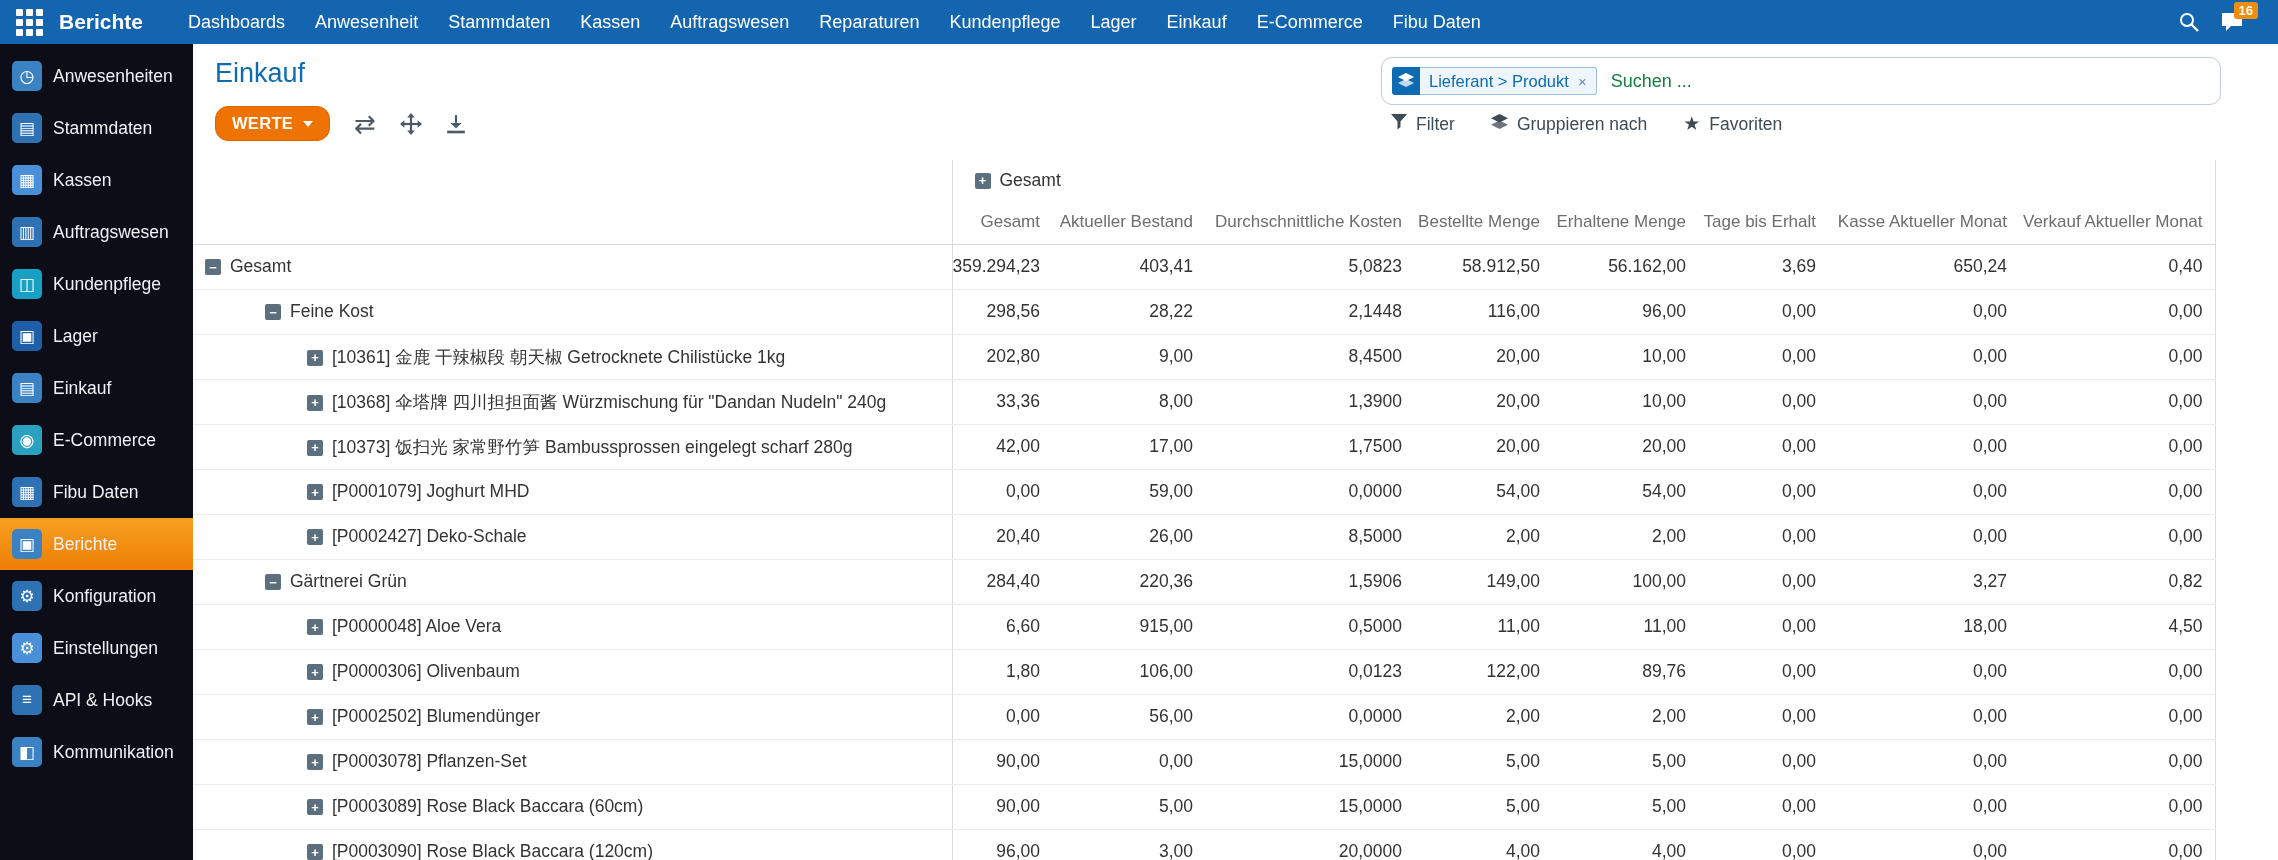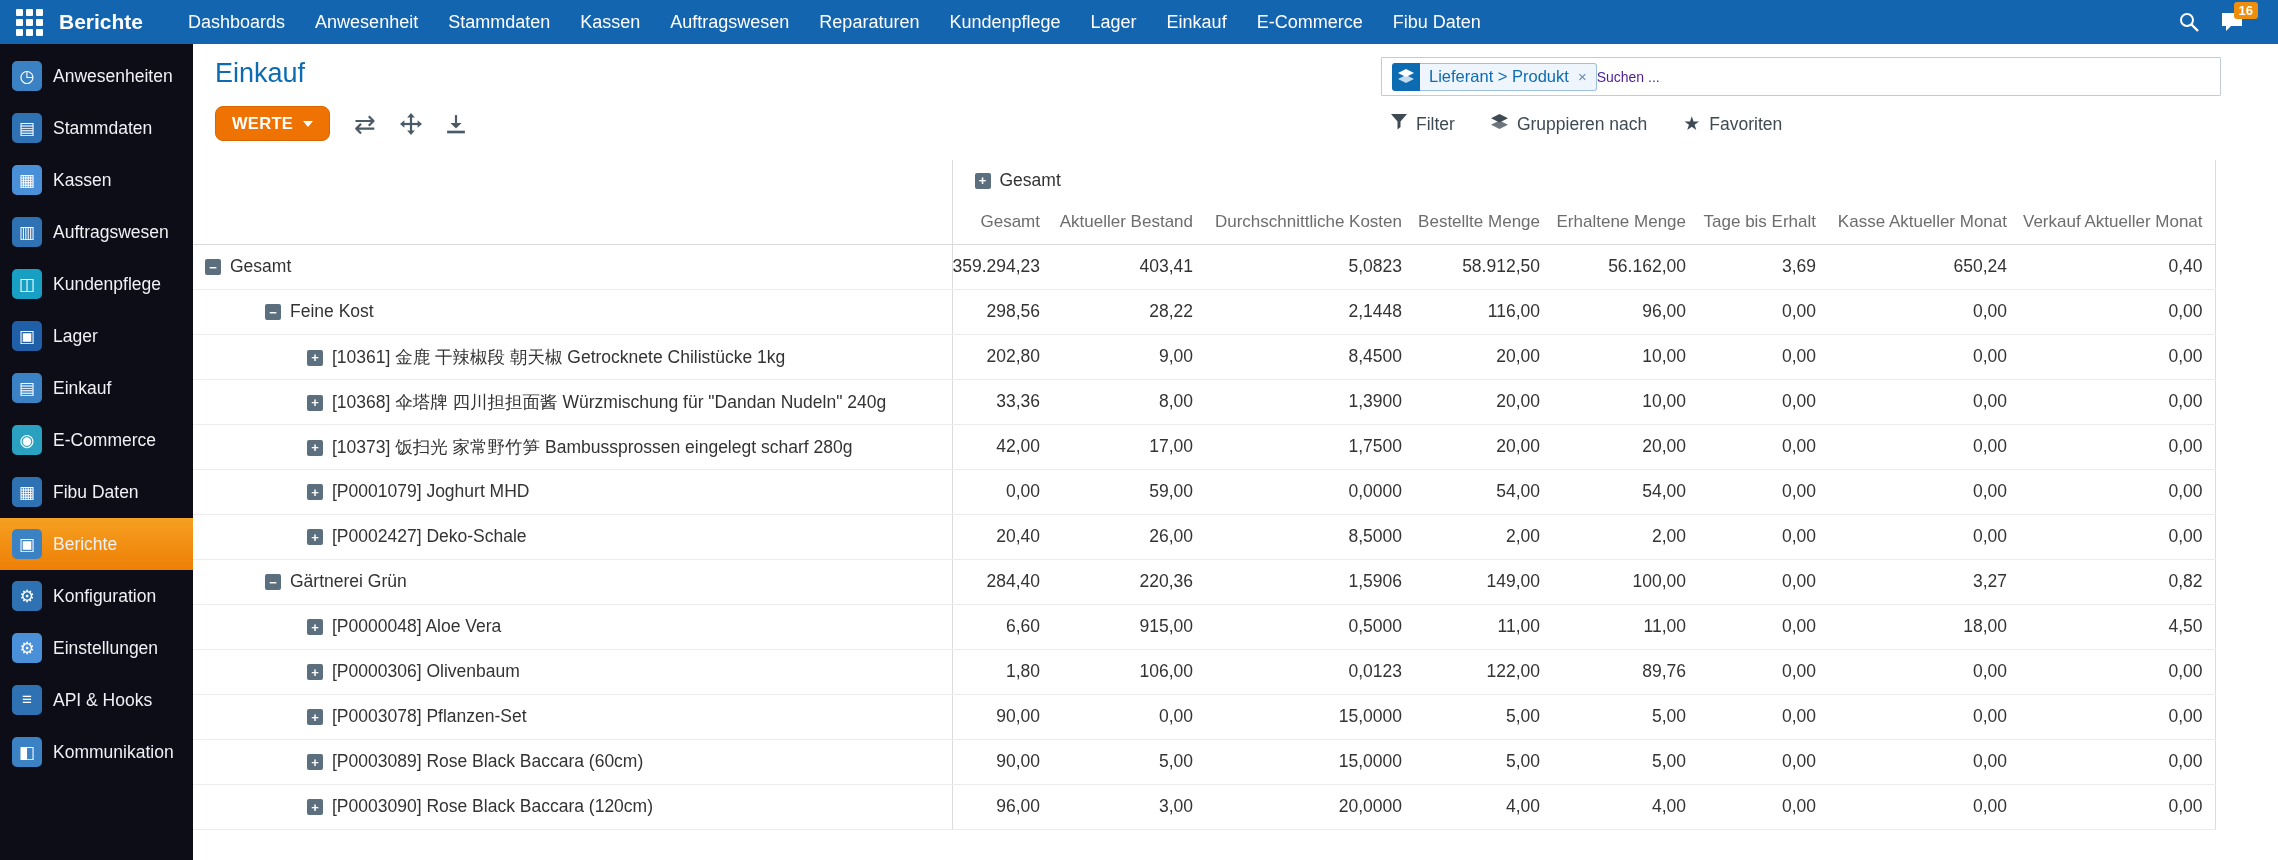--- a/index.html
+++ b/index.html
@@ -26,38 +26,38 @@
   .side-item.active{background:linear-gradient(180deg,#f6a021,#ee7f06)}
   .side-icon{width:30px;height:30px;border-radius:5px;color:#fff;display:flex;align-items:center;
     justify-content:center;font-size:17px;flex:0 0 30px}
   .side-label{color:#f0f0f5;font-size:17.5px;white-space:nowrap}
 
   
   .content{position:absolute;left:193px;top:44px;width:2085px;height:816px;background:#fff}
   .page-title{font-size:27px;font-weight:normal;color:#0d6cb1;margin:14px 0 0 22px}
   .cp-buttons{position:absolute;left:22px;top:62px;display:flex;align-items:center;gap:24px}
   .btn-measures{background:#ee7302;border:1px solid #d96502;color:#fff;font-weight:bold;
-    font-size:16.5px;height:35px;padding:0 16px;border-radius:8px;display:flex;align-items:center;
+    font-size:16.5px;height:35px;padding:0 16px;border-radius:13px;display:flex;align-items:center;
     gap:10px;cursor:pointer;font-family:inherit;letter-spacing:.3px}
   .caret{width:0;height:0;border-left:5px solid transparent;border-right:5px solid transparent;
     border-top:6px solid #fff;display:inline-block}
   .tool-icon{cursor:pointer;display:flex;align-items:center;color:#4a5a66}
   .tool-icon .uni{font-size:26px;line-height:26px;color:#4a5a66}
 
   
-  .searchbar{position:absolute;left:1188px;top:13px;width:840px;height:39px;border:1px solid #c3ccd4;
-    border-radius:1px;display:flex;align-items:center;padding:0 10px;background:#fff}
+  .searchbar{position:absolute;left:1188px;top:13px;width:840px;height:48px;border:1px solid #c3ccd4;
+    border-radius:11px;display:flex;align-items:center;padding:0 10px;gap:14px;background:#fff}
   .facet{display:flex;align-items:stretch;height:28px}
   .facet-icon{width:28px;background:#0d6cb1;border-radius:3px 0 0 3px;display:flex;
     align-items:center;justify-content:center}
   .facet-body{display:flex;align-items:center;border:1px solid #9cc0e2;border-left:none;
     background:#eef5fc;border-radius:0 3px 3px 0;padding:0 9px;gap:9px}
   .facet-label{color:#0d6cb1;font-size:16.5px;white-space:nowrap}
   .facet-remove{color:#6b8cab;font-size:15px;cursor:pointer;line-height:1}
-  .search-placeholder{color:#4c1d95;font-size:14px}
+  .search-placeholder{color:#15803d;font-size:18px}
 
   .filter-row{position:absolute;left:1198px;top:70px;display:flex;align-items:center;gap:36px}
   .filter-btn{display:flex;align-items:flex-start;gap:9px;font-size:17.5px;color:#3e4a54;cursor:pointer;white-space:nowrap}
   .filter-btn .star{font-size:19px;color:#3e4a54;line-height:1}
 
   
   .pivot-wrap{position:absolute;left:0;top:116px;width:2085px;height:700px;overflow:hidden}
   table.pivot{border-collapse:collapse;table-layout:fixed;width:2022px}
   .pivot th,.pivot td{font-weight:normal}
   .pivot tr > *:nth-child(2){border-left:1px solid #dcdcdc}
@@ -385,20 +385,31 @@
             <td class="val">1,80</td>
             <td class="val">106,00</td>
             <td class="val">0,0123</td>
             <td class="val">122,00</td>
             <td class="val">89,76</td>
             <td class="val">0,00</td>
             <td class="val">0,00</td>
             <td class="val">0,00</td>
           </tr>
           <tr>
+            <th class="rowlab lv2"><span class="tg">+</span><span>[P0002502] Blumendünger</span></th>
+            <td class="val">0,00</td>
+            <td class="val">56,00</td>
+            <td class="val">0,0000</td>
+            <td class="val">2,00</td>
+            <td class="val">2,00</td>
+            <td class="val">0,00</td>
+            <td class="val">0,00</td>
+            <td class="val">0,00</td>
+          </tr>
+          <tr>
             <th class="rowlab lv2"><span class="tg">+</span><span>[P0003078] Pflanzen-Set</span></th>
             <td class="val">90,00</td>
             <td class="val">0,00</td>
             <td class="val">15,0000</td>
             <td class="val">5,00</td>
             <td class="val">5,00</td>
             <td class="val">0,00</td>
             <td class="val">0,00</td>
             <td class="val">0,00</td>
           </tr>

